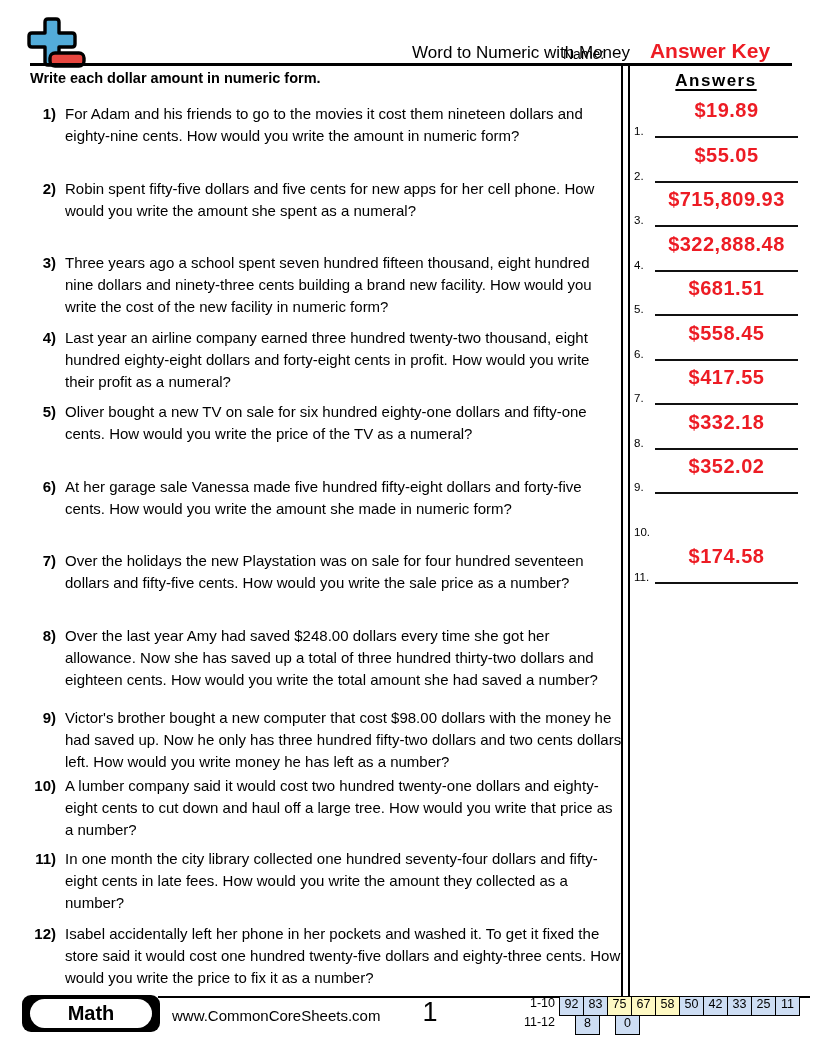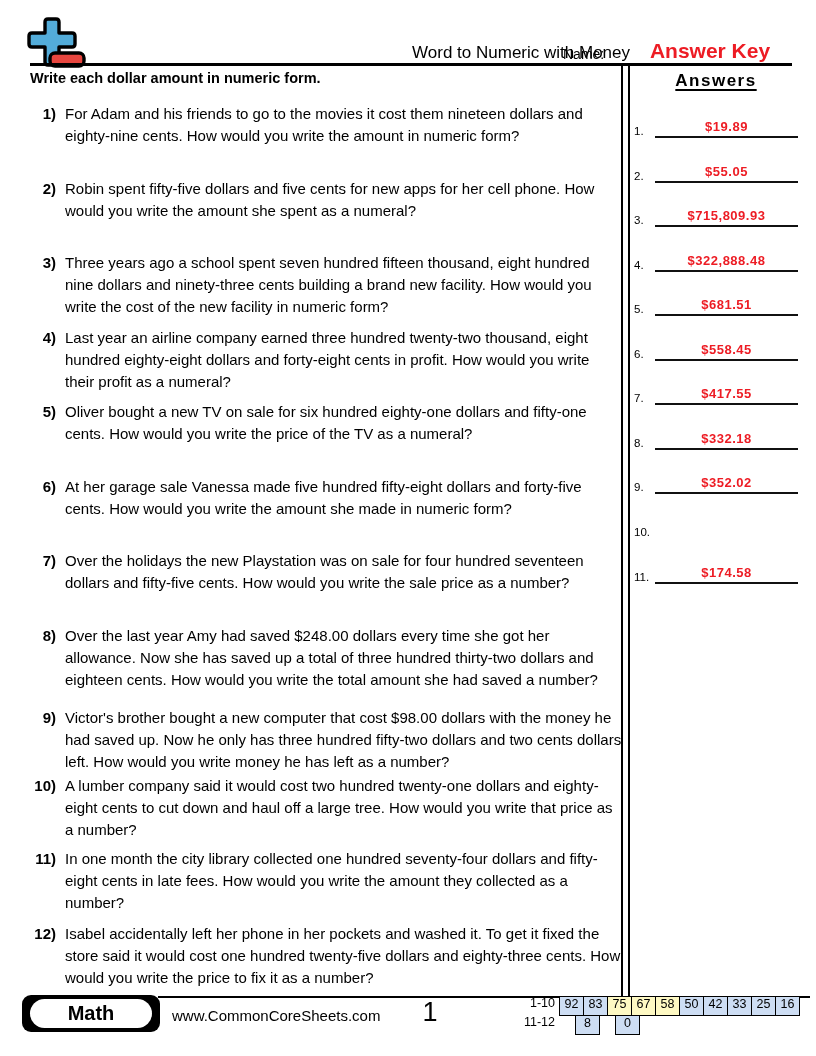--- a/index.html
+++ b/index.html
@@ -23,22 +23,22 @@
   .divider { position:absolute; left:621px; top:66px; height:930px; width:9px;
              border-left:2px solid #000; border-right:2px solid #000; }
   
   .question { position:absolute; left:30px; width:592px; display:flex; }
   .q-num  { flex:none; width:26px; text-align:right; font-size:15px; line-height:22px; font-weight:bold; }
   .q-text { margin-left:9px; width:560px; font-size:15px; line-height:22px; }
   
   .answer { position:absolute; left:634px; width:164px; height:38px; display:flex; align-items:flex-end; }
   .answer-num  { flex:none; width:21px; font-size:11.5px; padding-bottom:1px; }
   .answer-line { flex:1; border-bottom:2px solid #111; text-align:center; }
-  .answer-value{ font-size:13px; font-weight:bold; letter-spacing:.5px; color:var(--answer-red);
-                 display:inline-block; padding-bottom:2px; }
+  .answer-value{ font-size:20px; font-weight:bold; letter-spacing:.5px; color:var(--answer-red);
+                 display:inline-block; padding-bottom:14px; }
   
   .footer-rule { position:absolute; left:158px; top:996px; width:652px; height:2px; background:#000; }
   .math-badge { position:absolute; left:22px; top:995px; width:138px; height:37px;
                 background:#000; border-radius:9px; }
   .math-pill  { position:absolute; left:8px; right:8px; top:4px; bottom:4px; background:#fff;
                 border-radius:15px; display:flex; align-items:center; justify-content:center;
                 font-size:20px; font-weight:bold; }
   .website  { position:absolute; left:172px; top:1007px; font-size:15px; }
   .page-num { position:absolute; left:380px; top:997px; width:100px; text-align:center; font-size:27px; }
   .score { position:absolute; left:470px; top:996px; font-size:12.5px; }
@@ -173,21 +173,21 @@
       <div class="score-label">1-10</div>
       <div class="score-cell shaded">92</div>
       <div class="score-cell shaded">83</div>
       <div class="score-cell">75</div>
       <div class="score-cell">67</div>
       <div class="score-cell">58</div>
       <div class="score-cell shaded">50</div>
       <div class="score-cell shaded">42</div>
       <div class="score-cell shaded">33</div>
       <div class="score-cell shaded">25</div>
-      <div class="score-cell shaded">16</div>
+      <div class="score-cell shaded">11</div>
     </div>
     <div class="score-row">
       <div class="score-label">11-12</div>
       <div class="score-cell shaded">8</div>
       <div class="score-cell shaded">0</div>
     </div>
   </div>
 
 </div>
 

